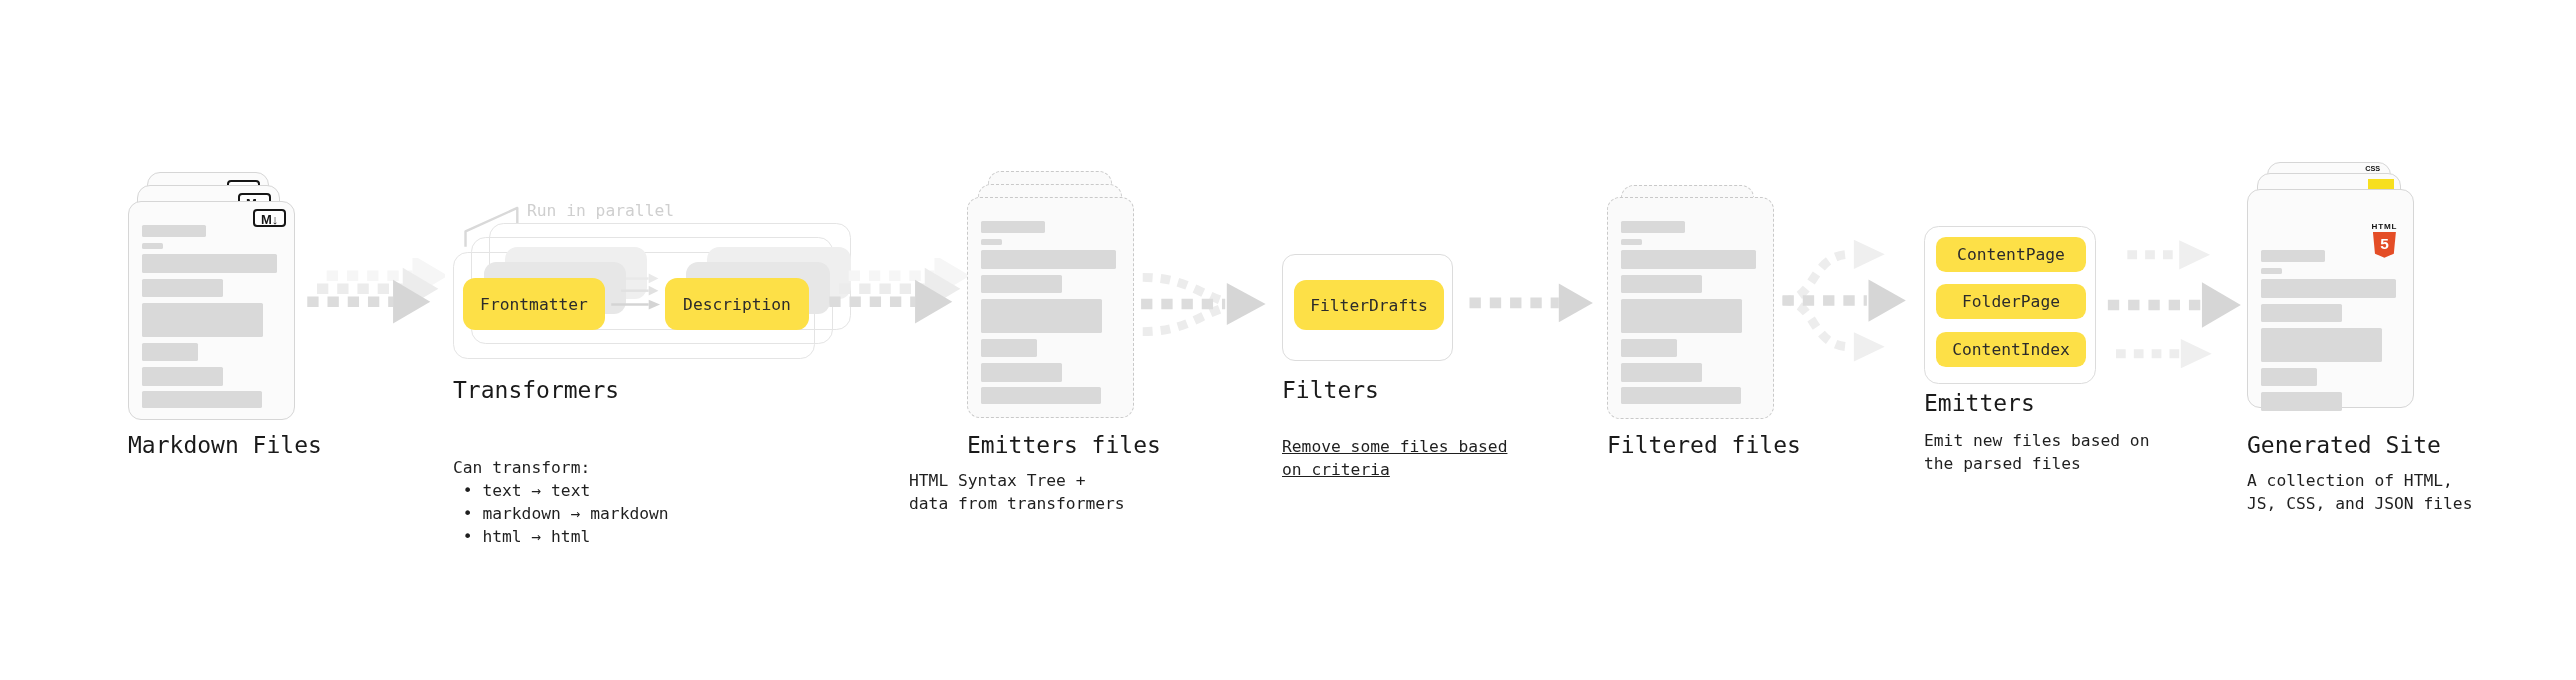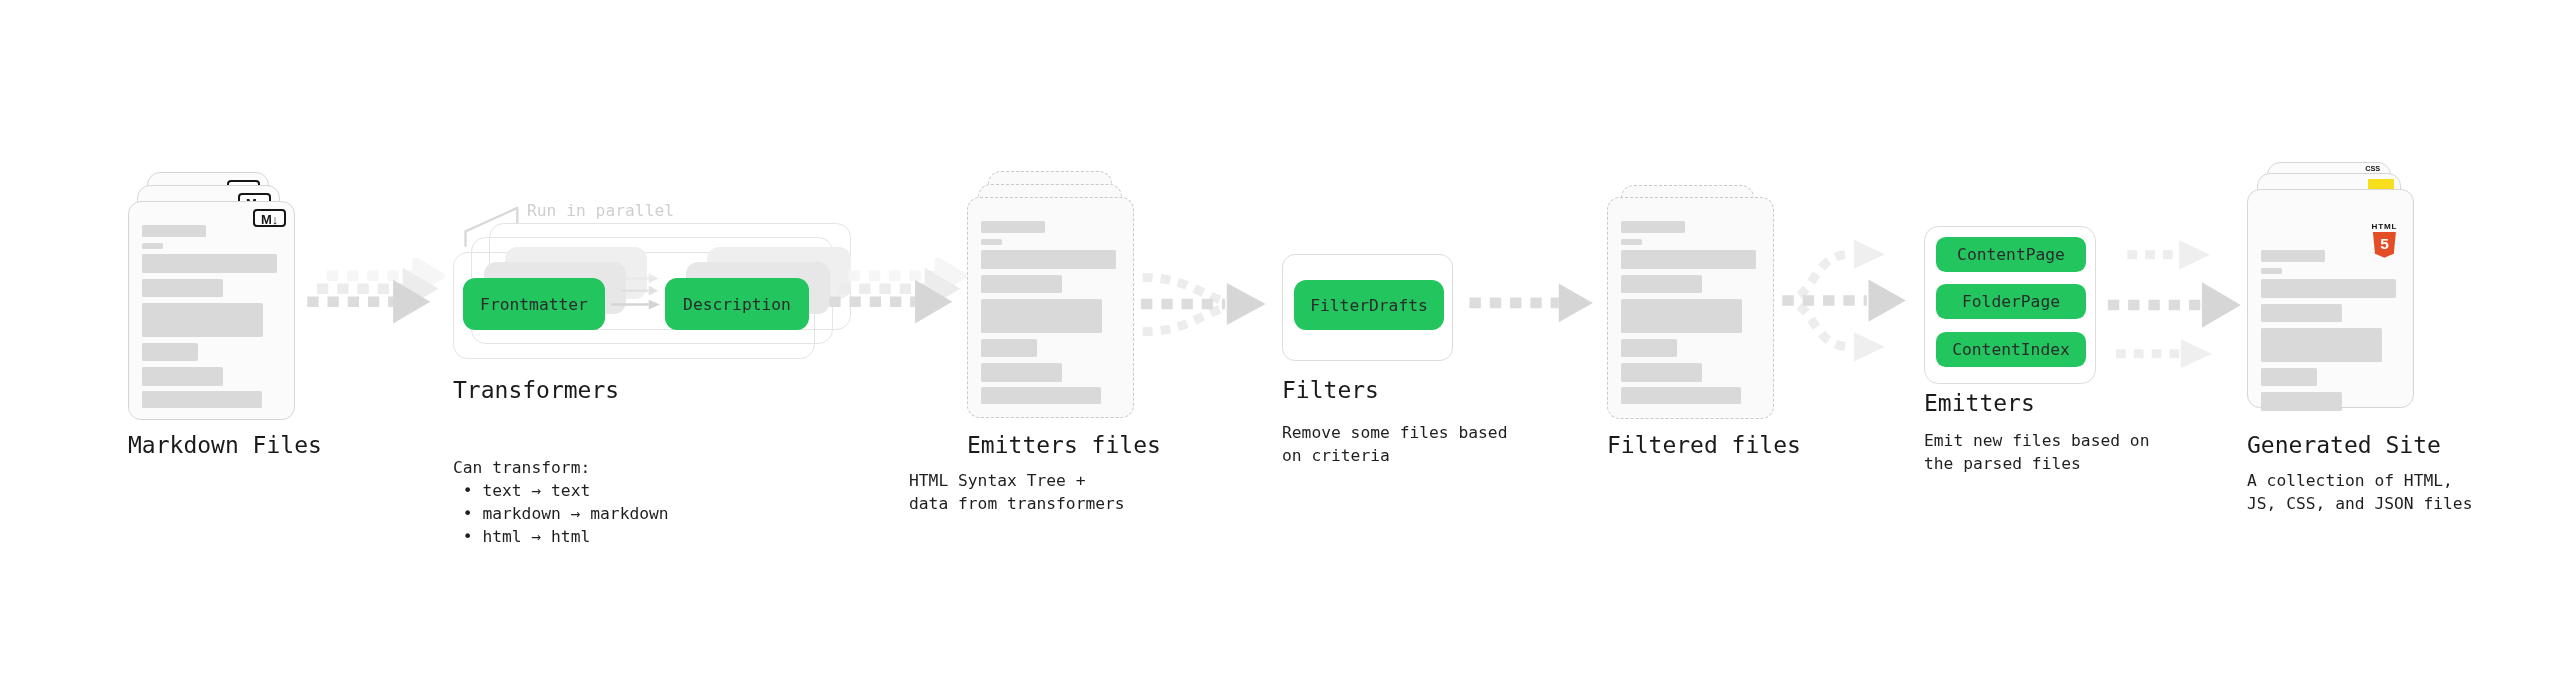--- a/index.html
+++ b/index.html
@@ -26,21 +26,21 @@
   .css-badge .css-txt{font-size:7.3px;font-weight:bold;color:#111;line-height:7.3px;}
   .css-badge .css-bar{height:4.1px;border-radius:1.6px;margin-top:0.8px;}
   .js-badge{position:absolute;top:4.9px;right:6.5px;width:26px;height:11.4px;}
   .html5-badge{position:absolute;top:9px;right:10.6px;width:36px;text-align:center;font-family:"Liberation Sans",sans-serif;margin-top:23px;}
   .html5-badge .h5-txt{font-size:8.1px;font-weight:bold;color:#111;letter-spacing:0.8px;line-height:9px;}
   .h5-shield{width:23px;height:26px;margin:0.8px auto 0;clip-path:polygon(0% 0%,100% 0%,91% 84%,50% 100%,9% 84%);
              color:#fff;font-weight:bold;font-size:15.4px;line-height:24.4px;text-align:center;
              font-family:"Liberation Sans",sans-serif;}
 
   
-  .chip{position:absolute;background:#22c55e;border-radius:12.2px;display:flex;align-items:center;justify-content:center;
+  .chip{position:absolute;background:#fde047;border-radius:12.2px;display:flex;align-items:center;justify-content:center;
         font-size:16.3px;color:#2b2b2b;box-sizing:border-box;}
   .chip.ghost1{background:#e7e7e7;} .chip.ghost2{background:#efefef;}
 
   
   .t-box{position:absolute;border:1.6px solid #e4e4e4;border-radius:14.6px;box-sizing:border-box;background:transparent;}
   .panel{position:absolute;border:1.6px solid #dcdcdc;border-radius:13px;background:#ffffff;box-sizing:border-box;}
 
   .caption{position:absolute;font-size:23px;color:#1a1a1a;white-space:pre;}
   .desc{position:absolute;font-size:16.3px;line-height:23px;color:#1f1f1f;white-space:pre;}
   .annotation{position:absolute;font-size:16.3px;color:#cfcfcf;white-space:pre;}
@@ -160,21 +160,21 @@
     <path d="M8 24 C55 24 72 40 104 52" stroke="#ececec" stroke-width="11" stroke-dasharray="12 10" fill="none"></path>
     <path d="M8 91 C55 91 72 75 104 63" stroke="#ececec" stroke-width="11" stroke-dasharray="12 10" fill="none"></path>
     <path d="M6 57 H110" stroke="#dcdcdc" stroke-width="13" stroke-dasharray="14 11" fill="none"></path>
     <path d="M112 31 L160 57 L112 83 Z" fill="#d6d6d6"></path>
   </svg>
 
   <div>
     <div class="panel" style="left:1282px;top:254px;width:171px;height:107px;"></div>
     <div class="chip" style="left:1294px;top:280px;width:150px;height:50px;">FilterDrafts</div>
     <div class="caption" style="left:1282px;top:377px;">Filters</div>
-    <div class="desc" style="left:1282px;top:421px;">Remove some files based
+    <div class="desc" style="left:1282px;top:435px;text-decoration:underline;">Remove some files based
 on criteria</div>
   </div>
 
   <svg class="abs" style="left:1463px;top:280px;" width="138" height="49" viewBox="0 0 170 60">
     <path d="M8 28 H118" stroke="#dcdcdc" stroke-width="13" stroke-dasharray="14 11" fill="none"></path>
     <path d="M118 4 L160 28 L118 52 Z" fill="#d6d6d6"></path>
   </svg>
 
   <div>
     <div class="file-card dashed" style="left:1621px;top:185px;width:133px;height:219px;"></div>

